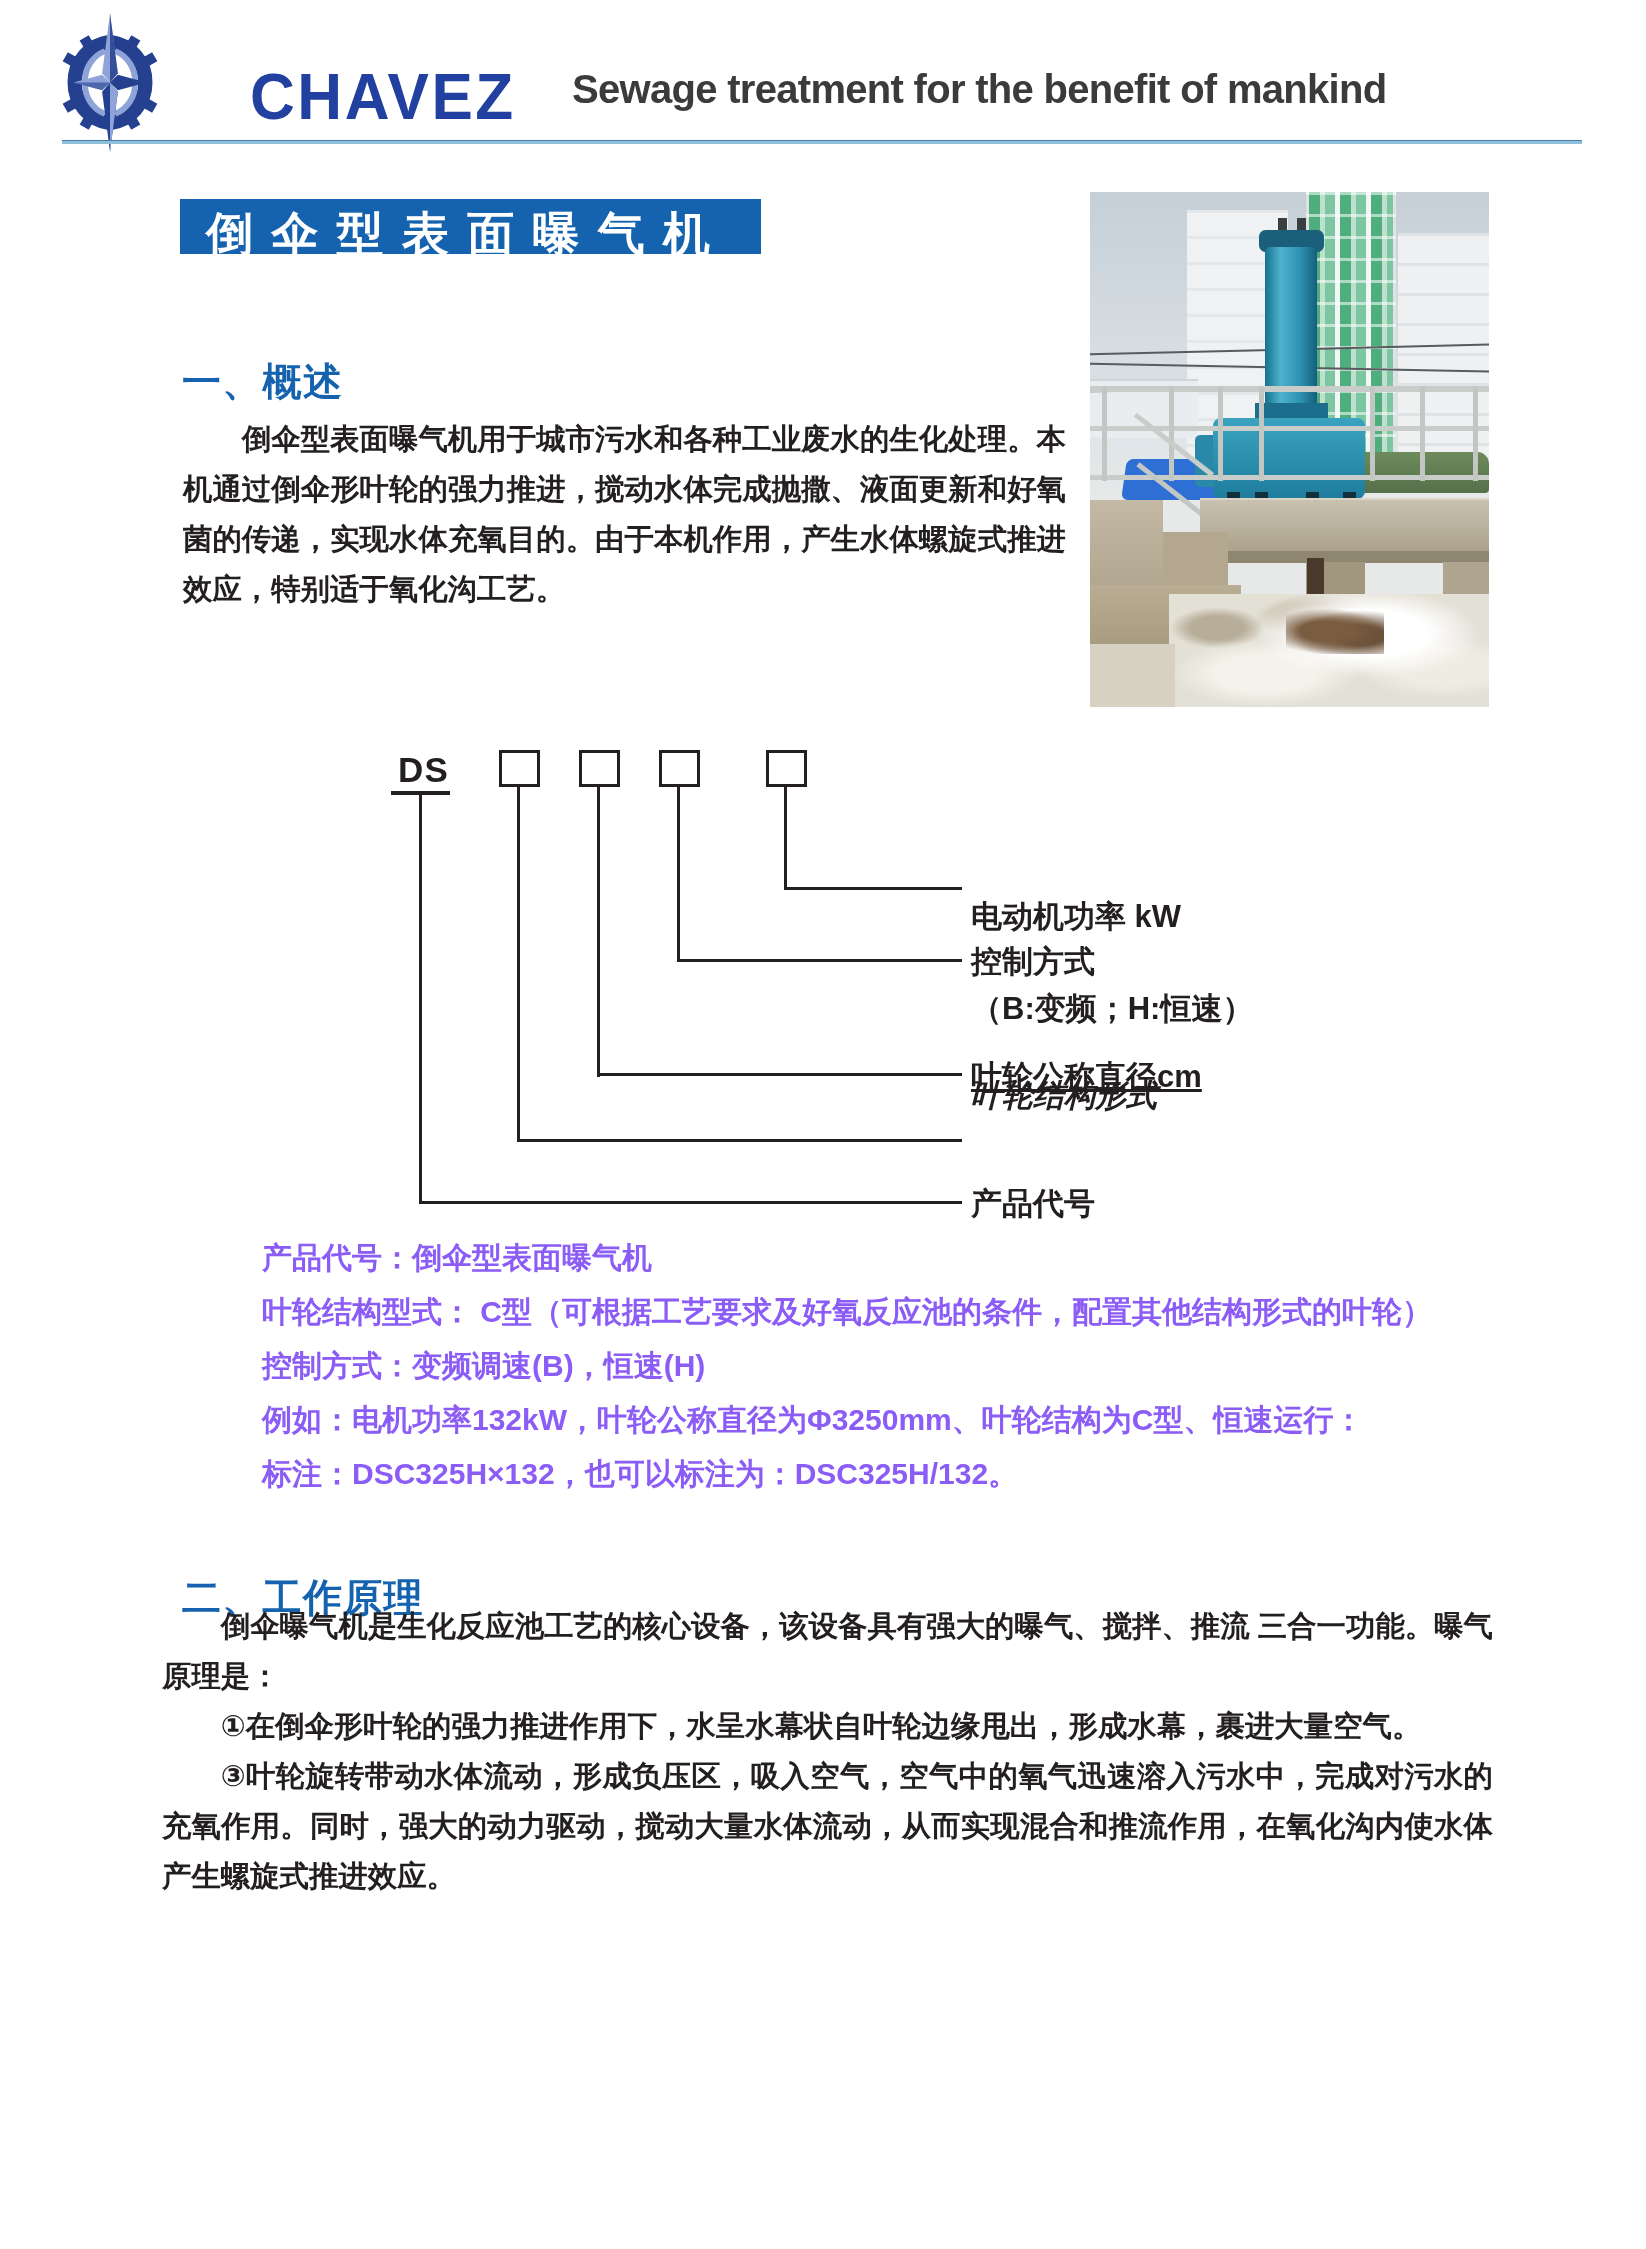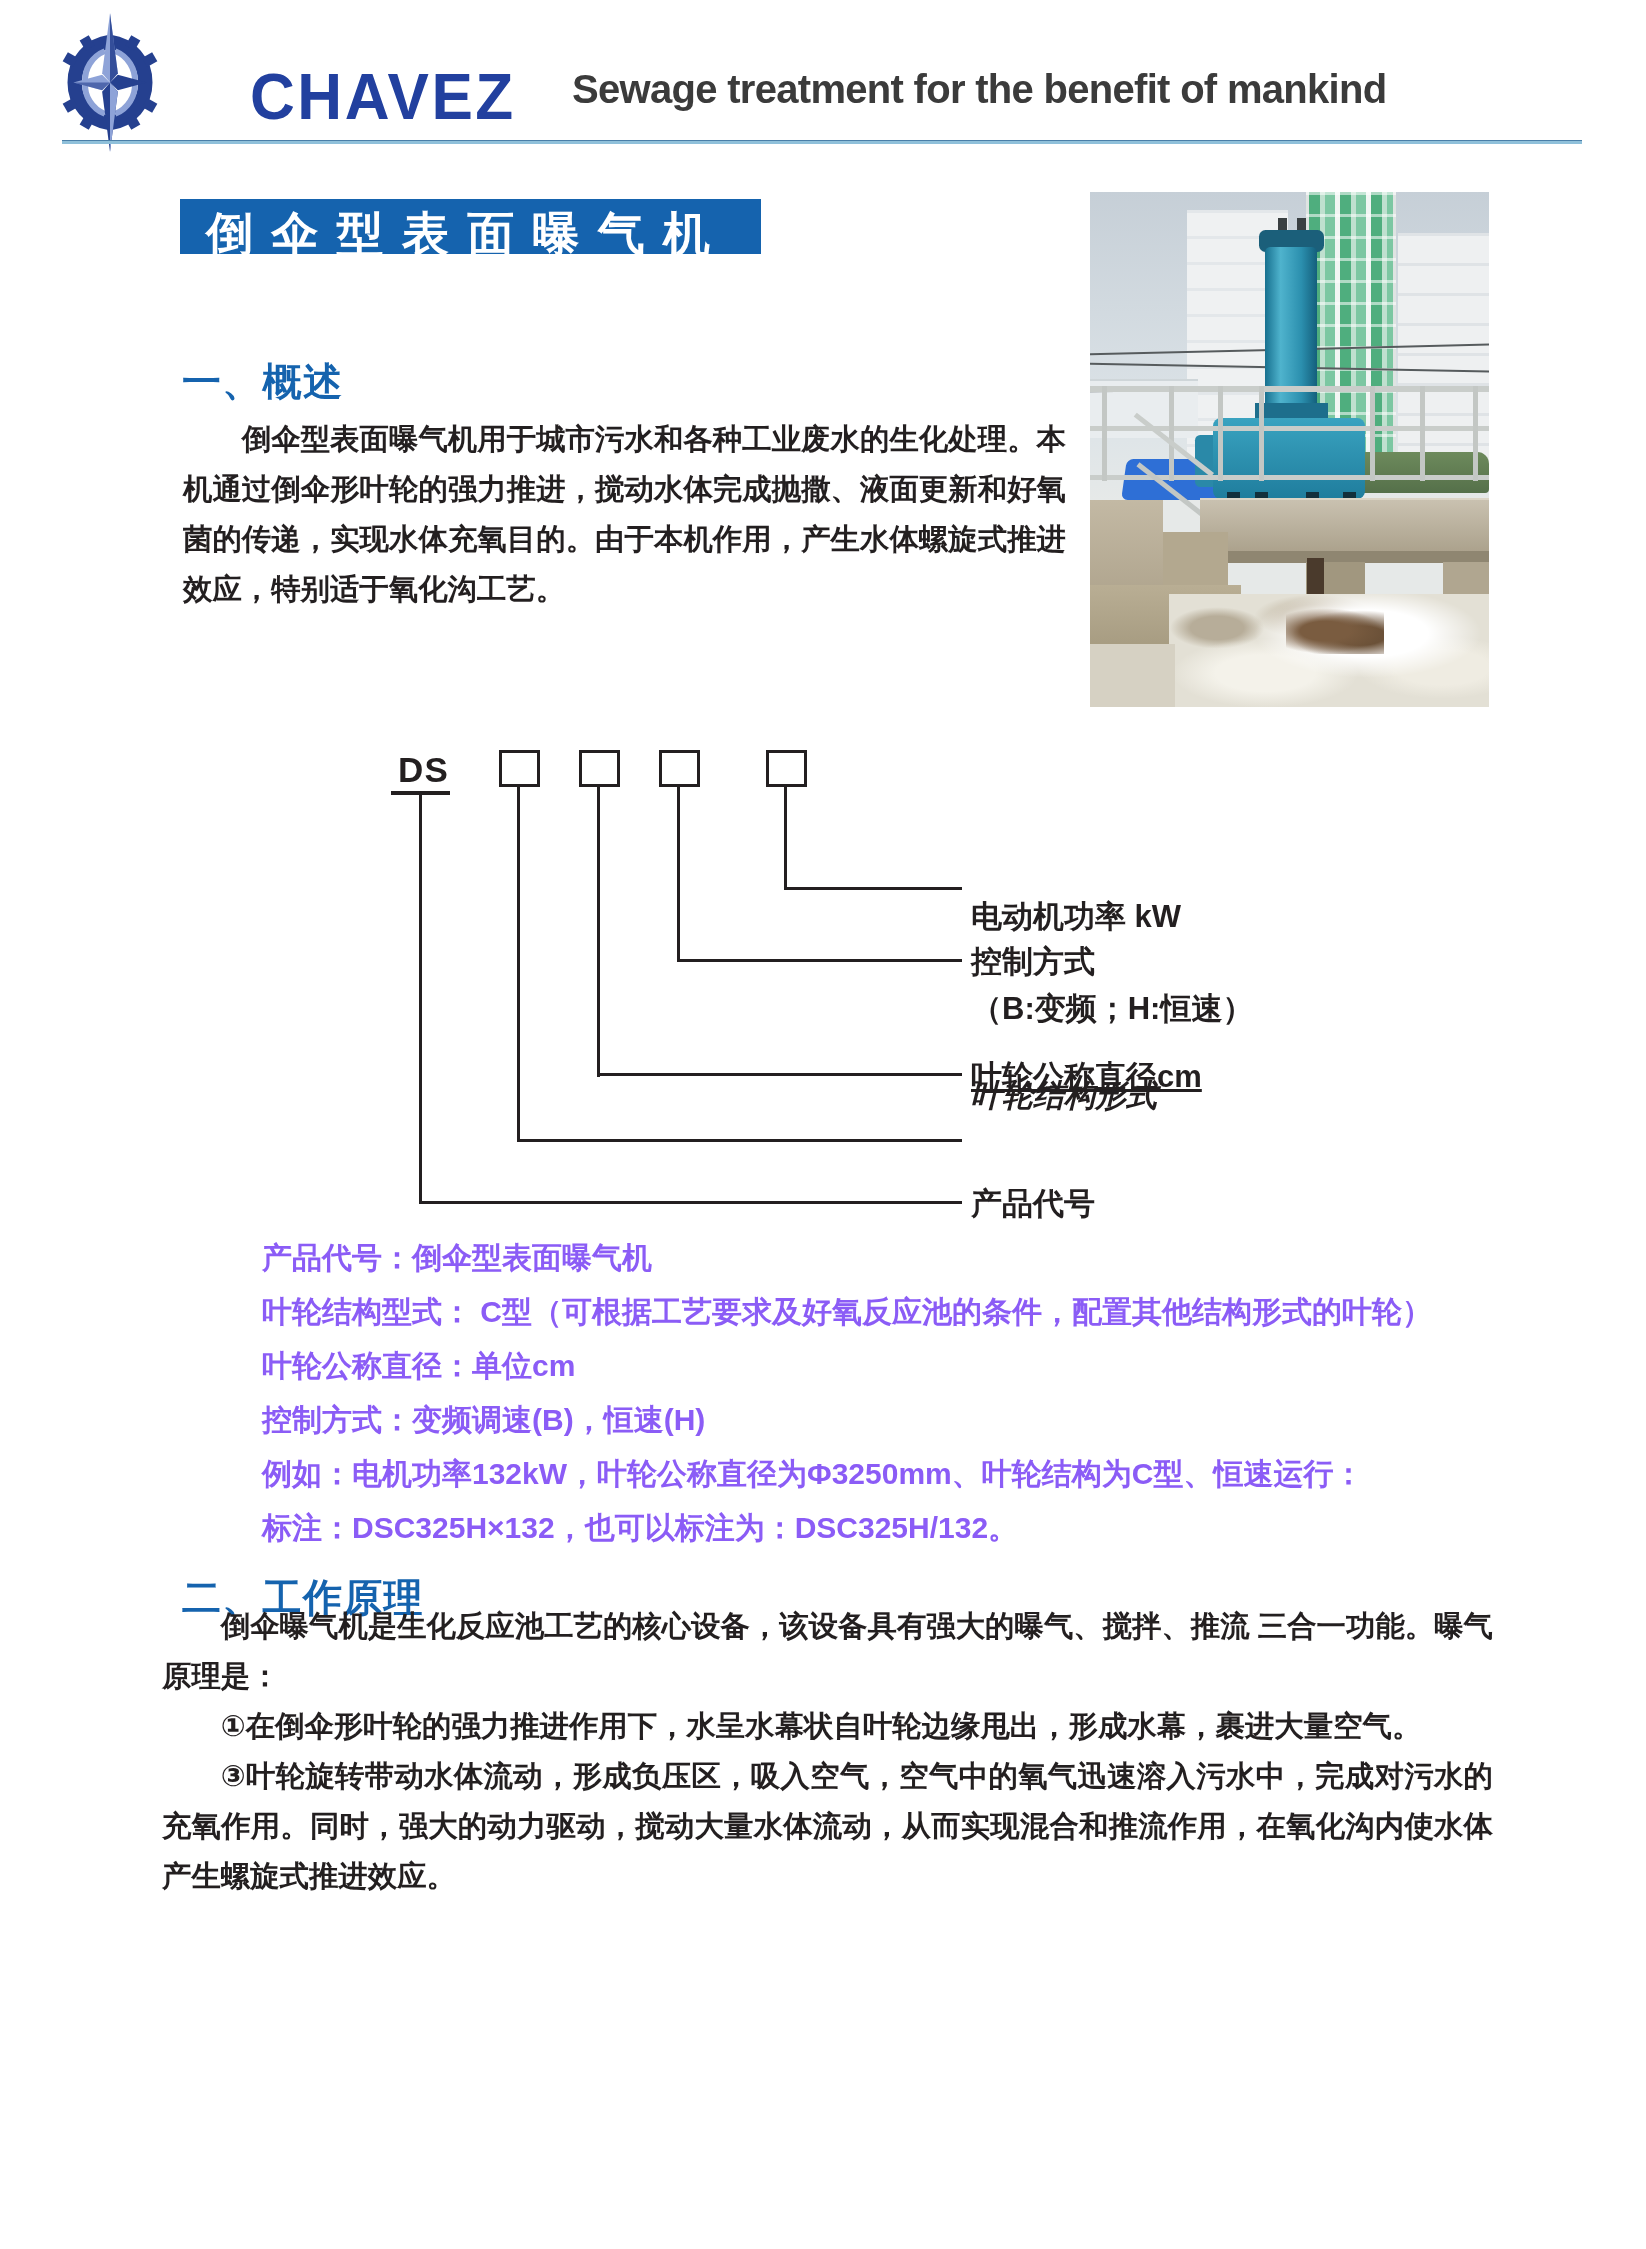--- a/index.html
+++ b/index.html
@@ -227,21 +227,20 @@
   <div class="diag-label" style="top:869px;margin-top:27px;">电动机功率 kW</div>
   <div class="diag-label" style="top:941px;">控制方式</div>
   <div class="diag-label" style="top:988px;">（B:变频；H:恒速）</div>
   <div class="diag-label" style="top:1056px;text-decoration:underline;">叶轮公称直径cm</div>
   <div class="diag-label" style="top:1075px;font-style:italic;">叶轮结构形式</div>
   <div class="diag-label" style="top:1183px;">产品代号</div>
 
   <div id="model-notes">
     <div class="note-line">产品代号：倒伞型表面曝气机</div>
     <div class="note-line">叶轮结构型式： C型（可根据工艺要求及好氧反应池的条件，配置其他结构形式的叶轮）</div>
-    <div class="note-line">叶轮公称直径：单位cm</div>
     <div class="note-line">控制方式：变频调速(B)，恒速(H)</div>
     <div class="note-line">例如：电机功率132kW，叶轮公称直径为Φ3250mm、叶轮结构为C型、恒速运行：</div>
     <div class="note-line">标注：DSC325H×132，也可以标注为：DSC325H/132。</div>
   </div>
 
   <div class="sec-heading" id="sec2-heading">二、工作原理</div>
   <div class="body-text" id="sec2-body">
     <p>倒伞曝气机是生化反应池工艺的核心设备，该设备具有强大的曝气、搅拌、推流 三合一功能。曝气原理是：</p>
     <p>①在倒伞形叶轮的强力推进作用下，水呈水幕状自叶轮边缘甩出，形成水幕，裹进大量空气。</p>
     <p>③叶轮旋转带动水体流动，形成负压区，吸入空气，空气中的氧气迅速溶入污水中，完成对污水的充氧作用。同时，强大的动力驱动，搅动大量水体流动，从而实现混合和推流作用，在氧化沟内使水体产生螺旋式推进效应。</p>

